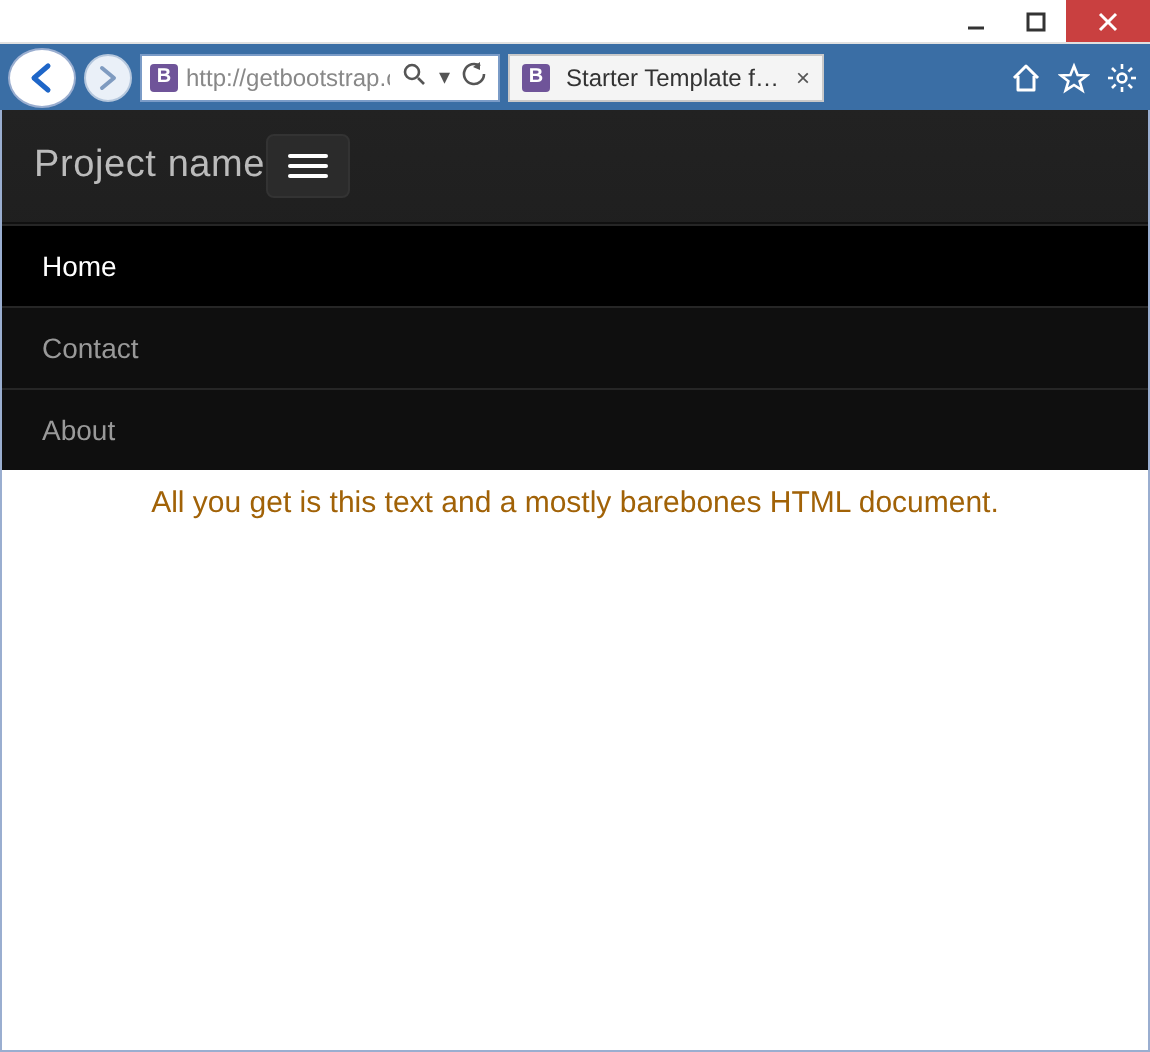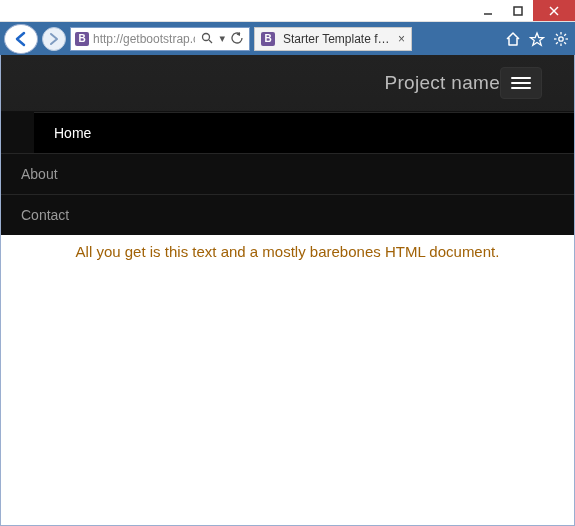--- a/index.html
+++ b/index.html
@@ -129,22 +129,22 @@
   
   
   .navbar {
     background: #1b1b1b;
     background: linear-gradient(#222, #1a1a1a);
     color: #ddd;
   }
   .navbar-header {
     display: flex;
     align-items: center;
-    justify-content: flex-end;
-    padding: 12px 32px;
+    justify-content: flex-start;
+    padding: 12px 16px;
     border-bottom: 1px solid #101010;
   }
   .brand {
     font-size: 19px;
     color: #bbb;
     font-weight: 300;
     letter-spacing: 0.3px;
   }
   .toggle-btn {
     width: 42px; height: 32px;
@@ -168,21 +168,20 @@
   }
   .nav-item {
     padding: 12px 20px;
     font-size: 14px;
     color: #999;
     border-top: 1px solid #262626;
   }
   .nav-item.active {
     background: #000;
     color: #fff;
-    margin-left: 33px;
   }
   
   .body-text {
     text-align: center;
     font-size: 15px;
     color: #a16207;
     padding: 8px 20px 0;
   }
 </style>
 </head>
@@ -275,18 +274,18 @@
     <div class="navbar-header">
       <div class="brand">Project name</div>
       <div class="toggle-btn">
         <div class="bar"></div>
         <div class="bar"></div>
         <div class="bar"></div>
       </div>
     </div>
     <ul class="nav-list">
       <li class="nav-item active"><span>Home</span></li>
+      <li class="nav-item"><span>Contact</span></li>
       <li class="nav-item"><span>About</span></li>
-      <li class="nav-item"><span>Contact</span></li>
     </ul>
   </div>
   <p class="body-text">All you get is this text and a mostly barebones HTML document.</p>
 </div>
 
 </body></html>

